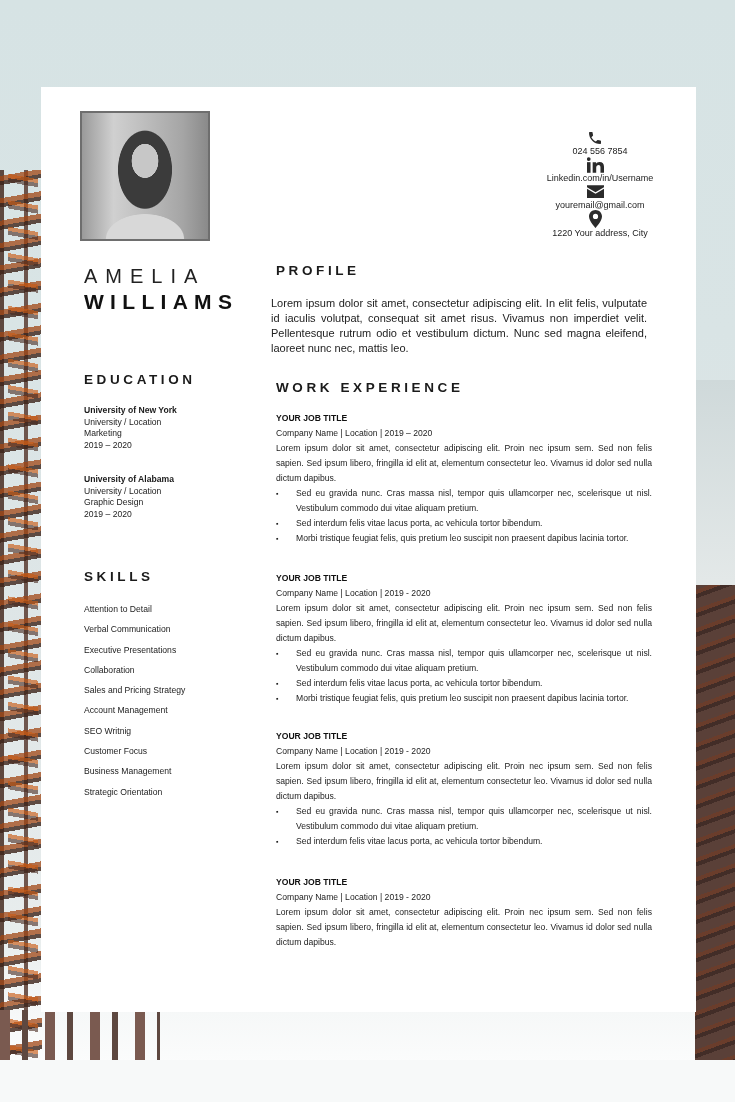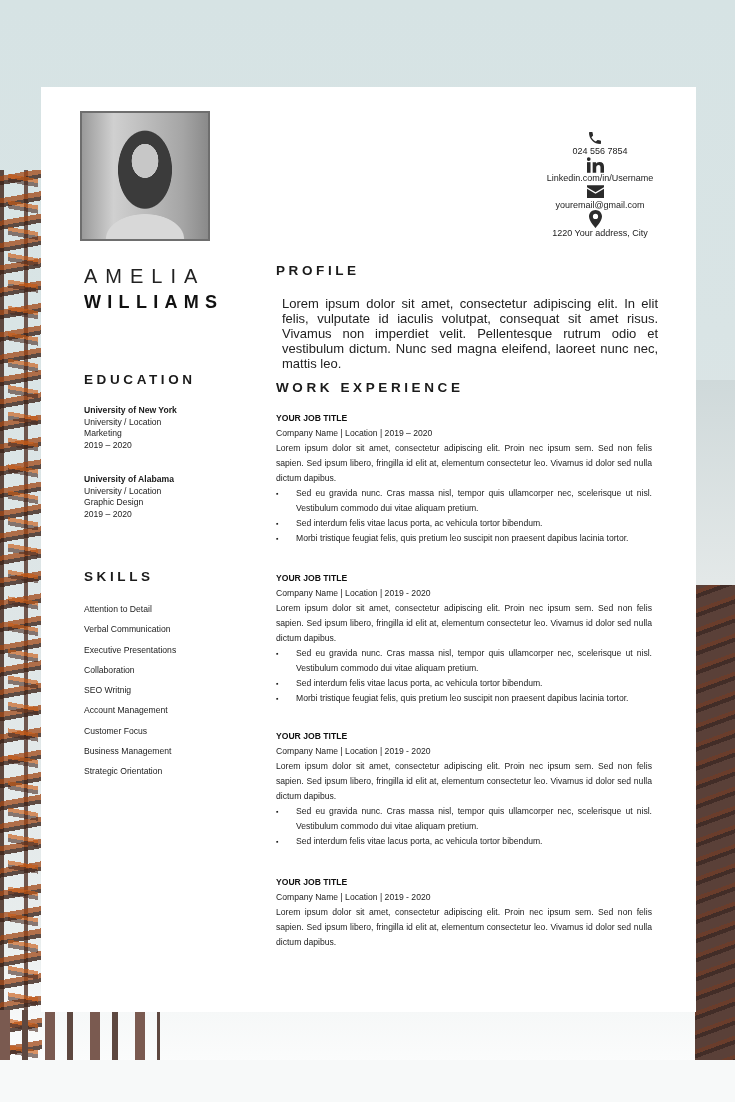--- a/index.html
+++ b/index.html
@@ -56,43 +56,43 @@
       linear-gradient(90deg, #9a9a9a 0%, #d0d0d0 25%, #bdbdbd 50%, #a5a5a5 80%, #8a8a8a 100%);
   }
   .name {
     position: absolute; left: 43px; top: 176px; width: 190px;
   }
   .name .first {
     display: block; font-size: 20px; letter-spacing: 8px; font-weight: 300; color: #222;
     line-height: 26px;
   }
   .name .last {
-    display: block; font-size: 18px; letter-spacing: 6.3px; font-weight: 700; color: #111;
+    display: block; font-size: 21px; letter-spacing: 6.3px; font-weight: 700; color: #111;
     line-height: 26px;
   }
 
   .contact {
     position: absolute; left: 474px; top: 42px; width: 170px;
   }
   .contact-row {
     display: flex; align-items: center; height: 27px;
     font-size: 9px; color: #222; flex-direction: column;
   }
   .contact-row .ico {
     width: 18px; height: 18px; margin-right: 10px;
     display: flex; align-items: center; justify-content: center;
   }
   .contact-row svg { display: block; }
 
   .section-title {
     position: absolute; font-size: 13.5px; letter-spacing: 3.6px; font-weight: 700; color: #1b1b1b;
   }
   .profile-text {
-    position: absolute; left: 241px; top: 209px; width: 376px;
-    font-size: 13px; line-height: 15px; text-align: justify; color: #222;
+    position: absolute; left: 230px; top: 209px; width: 376px;
+    font-size: 11px; line-height: 15px; text-align: justify; color: #222;
   }
 
   .edu { position: absolute; left: 43px; top: 318px; width: 170px; font-size: 8.6px; line-height: 11.5px; color: #222; }
   .edu-item { margin-bottom: 23px; }
   .edu-item .school { font-weight: 700; color: #1a1a1a; }
 
   .skills { position: absolute; left: 43px; top: 516px; width: 170px; font-size: 8.6px; color: #222; }
   .skills .skill { height: 20.3px; line-height: 12px; }
 
   .work { position: absolute; left: 235px; top: 324px; width: 376px; font-size: 8.6px; color: #222; }
@@ -179,22 +179,23 @@
       <div>2019 – 2020</div>
     </div>
   </div>
 
   <div class="section-title" style="left:43px; top:482px;">SKILLS</div>
   <div class="skills">
     <div class="skill">Attention to Detail</div>
     <div class="skill">Verbal Communication</div>
     <div class="skill">Executive Presentations</div>
     <div class="skill">Collaboration</div>
+    <div class="skill">Sales and Pricing Strategy</div>
+    <div class="skill">Account Management</div>
     <div class="skill">SEO Writnig</div>
-    <div class="skill">Account Management</div>
     <div class="skill">Customer Focus</div>
     <div class="skill">Business Management</div>
     <div class="skill">Strategic Orientation</div>
   </div>
 
   <div class="section-title" style="left:235px; top:286px;margin-top:7px;">WORK EXPERIENCE</div>
   <div class="work">
 
     <div class="job" style="position:absolute; top:0; left:0; width:376px;">
       <div class="title">YOUR JOB TITLE</div>

